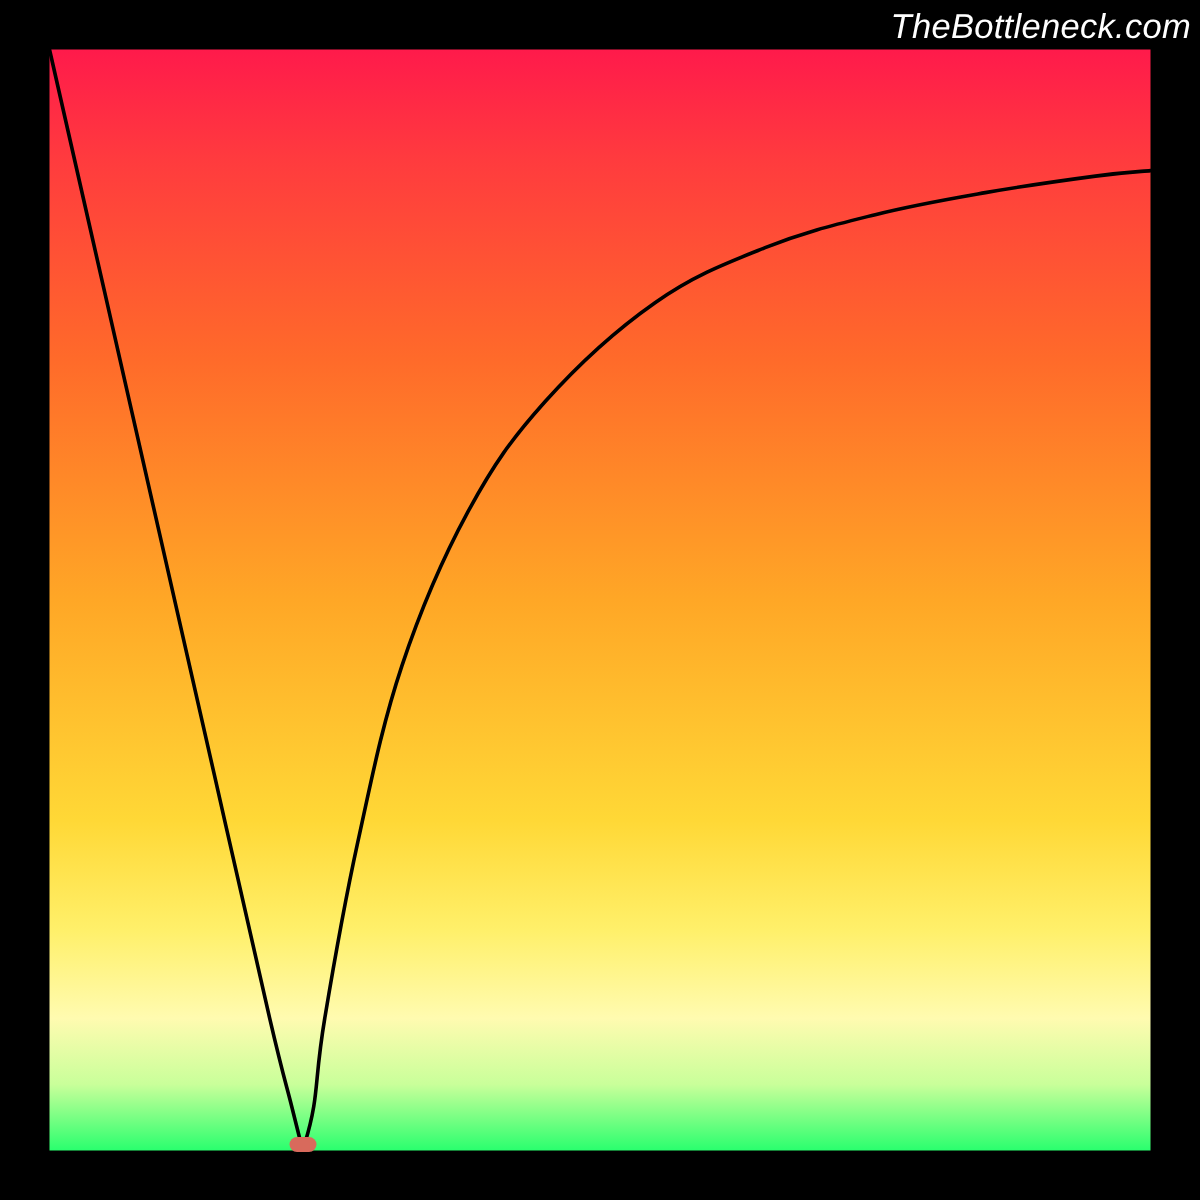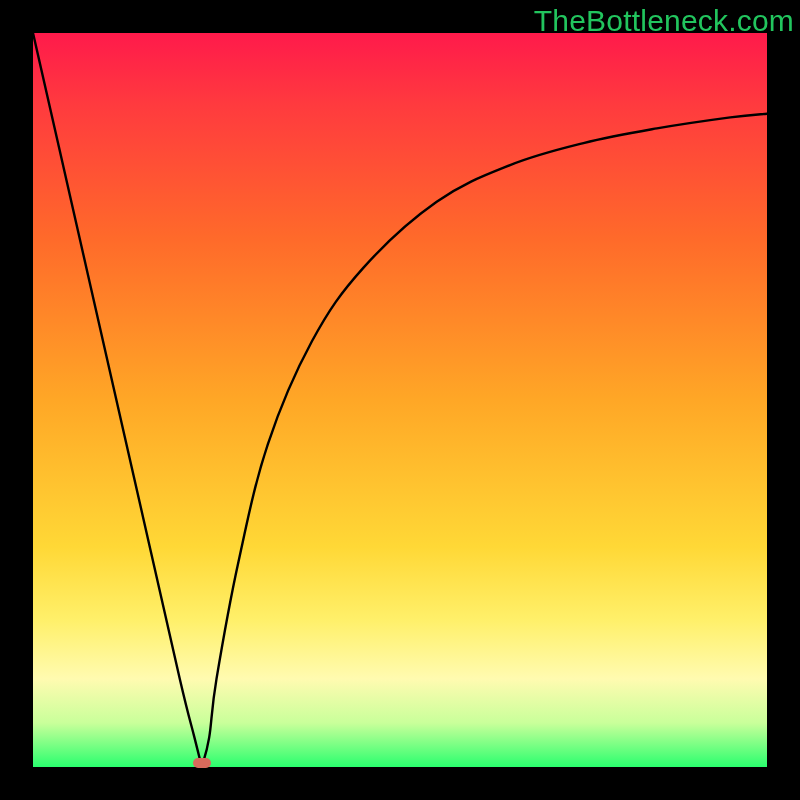--- a/index.html
+++ b/index.html
@@ -36,25 +36,26 @@
       #fff06a 80%,
       #fffbb0 88%,
       #c9ff9a 94%,
       #2aff6e 100%
     );
   }
   .watermark {
     position: absolute;
     right: 6px;
     top: 4px;
-    color: #22c55e;
-    font-size: 30px;
+    color: #ffffff;
+    font-size: 23px;
     letter-spacing: 0.2px;
     font-weight: 500;
     user-select: none;
+    font-style: italic;
   }
   svg.curve {
     position: absolute;
     left: 33px;
     top: 33px;
     width: 734px;
     height: 734px;
     overflow: visible;
   }
   .marker {

